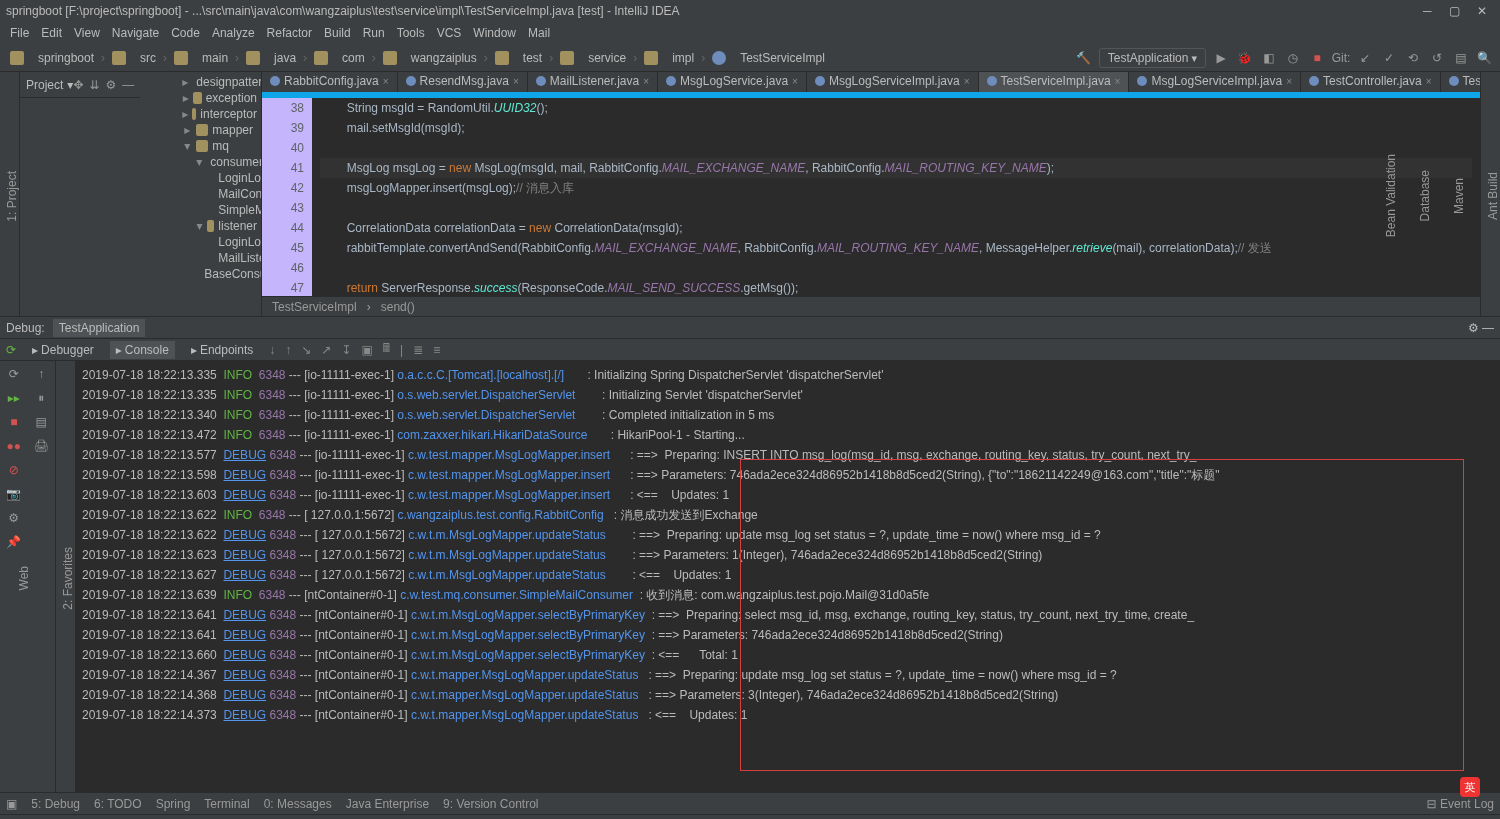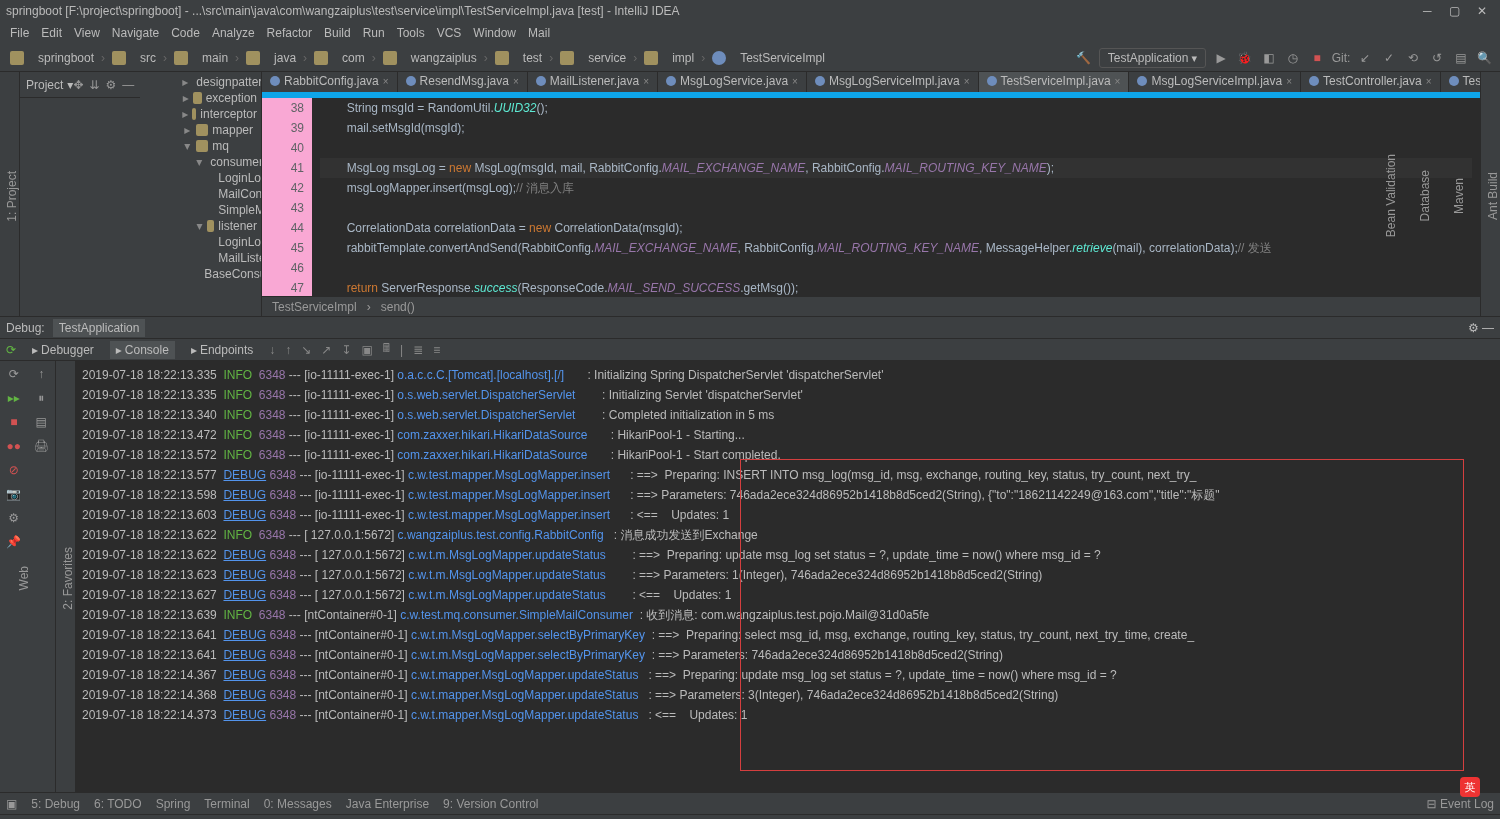--- a/index.html
+++ b/index.html
@@ -42,21 +42,21 @@
 .ti-cls { background: #6e8dbc; border-radius: 50%; }
 .tree .lbl { color: #bbb; }
 
 .editorarea { flex: 1; display: flex; flex-direction: column; background: #2b2b2b; min-width: 0; }
 .tabs { height: 26px; background: #3c3f41; display: flex; align-items: flex-end; overflow: hidden; border-bottom: 6px solid #0ea5e9; }
 .tab { display: flex; align-items: center; gap: 4px; padding: 4px 8px; font-size: 11px; color: #bbb; border-right: 1px solid #2b2b2b; cursor: default; }
 .tab.active { background: #4e5254; }
 .tab .tico { width: 10px; height: 10px; background: #6e8dbc; border-radius: 50%; }
 .tab .x { color: #888; font-size: 10px; }
 .code { flex: 1; background: #2b2b2b; display: flex; font-family: "Consolas","Courier New",monospace; font-size: 13px; line-height: 20px; overflow: hidden; }
-.gutter { width: 50px; background: #f9a8d4; text-align: right; padding: 0 8px; color: #606366; }
+.gutter { width: 50px; background: #c4b5fd; text-align: right; padding: 0 8px; color: #606366; }
 .codelines { flex: 1; padding: 0 8px; white-space: pre; overflow: hidden; color: #a9b7c6; }
 .kw { color: #cc7832; }
 .fld { color: #9876aa; font-style: italic; }
 .stat { color: #5eead4; font-style: italic; }
 .cmt { color: #808080; }
 .cur { background: #323232; display: inline-block; width: 100%; }
 .breadstrip { height: 20px; background: #3c3f41; border-top: 1px solid #2b2b2b; display: flex; align-items: center; padding: 0 10px; font-size: 11px; gap: 10px; color: #999; }
 
 .dbgpanel { border-top: 1px solid #2b2b2b; background: #2b2b2b; display: flex; flex-direction: column; height: 476px; }
 .dbghead { height: 22px; background: #3c3f41; display: flex; align-items: center; padding: 0 6px; font-size: 11px; justify-content: space-between; border-bottom: 1px solid #2b2b2b; }
@@ -399,31 +399,31 @@
     </div>
     <div class="left-gutter" style="width:20px;flex-direction:column;writing-mode:vertical-rl;">
       <span>2: Favorites</span>
       <span>Web</span>
     </div>
     <div class="console" id="console">
         <div class="logrow">2019-07-18 18:22:13.335  <span class="lvl-INFO">INFO </span> <span class="pid">6348</span> --- [io-11111-exec-1] <span class="logger">o.a.c.c.C.[Tomcat].[localhost].[/]      </span> : Initializing Spring DispatcherServlet 'dispatcherServlet'</div>
         <div class="logrow">2019-07-18 18:22:13.335  <span class="lvl-INFO">INFO </span> <span class="pid">6348</span> --- [io-11111-exec-1] <span class="logger">o.s.web.servlet.DispatcherServlet       </span> : Initializing Servlet 'dispatcherServlet'</div>
         <div class="logrow">2019-07-18 18:22:13.340  <span class="lvl-INFO">INFO </span> <span class="pid">6348</span> --- [io-11111-exec-1] <span class="logger">o.s.web.servlet.DispatcherServlet       </span> : Completed initialization in 5 ms</div>
         <div class="logrow">2019-07-18 18:22:13.472  <span class="lvl-INFO">INFO </span> <span class="pid">6348</span> --- [io-11111-exec-1] <span class="logger">com.zaxxer.hikari.HikariDataSource      </span> : HikariPool-1 - Starting...</div>
-        <div class="logrow">2019-07-18 18:22:13.572  <span class="lvl-INFO">INFO </span> <span class="pid">6348</span> --- [io-11111-exec-1] <span class="logger">com.zaxxer.hikari.HikariDataSource      </span> : HikariPool-1 - Start completed.</div>
         <div class="logrow">2019-07-18 18:22:13.577  <span class="lvl-DEBUG">DEBUG</span> <span class="pid">6348</span> --- [io-11111-exec-1] <span class="logger">c.w.test.mapper.MsgLogMapper.insert     </span> : ==&gt;  Preparing: INSERT INTO msg_log(msg_id, msg, exchange, routing_key, status, try_count, next_try_</div>
         <div class="logrow">2019-07-18 18:22:13.598  <span class="lvl-DEBUG">DEBUG</span> <span class="pid">6348</span> --- [io-11111-exec-1] <span class="logger">c.w.test.mapper.MsgLogMapper.insert     </span> : ==&gt; Parameters: 746ada2ece324d86952b1418b8d5ced2(String), {"to":"18621142249@163.com","title":"标题"</div>
         <div class="logrow">2019-07-18 18:22:13.603  <span class="lvl-DEBUG">DEBUG</span> <span class="pid">6348</span> --- [io-11111-exec-1] <span class="logger">c.w.test.mapper.MsgLogMapper.insert     </span> : &lt;==    Updates: 1</div>
         <div class="logrow">2019-07-18 18:22:13.622  <span class="lvl-INFO">INFO </span> <span class="pid">6348</span> --- [ 127.0.0.1:5672] <span class="logger">c.wangzaiplus.test.config.RabbitConfig  </span> : 消息成功发送到Exchange</div>
         <div class="logrow">2019-07-18 18:22:13.622  <span class="lvl-DEBUG">DEBUG</span> <span class="pid">6348</span> --- [ 127.0.0.1:5672] <span class="logger">c.w.t.m.MsgLogMapper.updateStatus       </span> : ==&gt;  Preparing: update msg_log set status = ?, update_time = now() where msg_id = ?</div>
         <div class="logrow">2019-07-18 18:22:13.623  <span class="lvl-DEBUG">DEBUG</span> <span class="pid">6348</span> --- [ 127.0.0.1:5672] <span class="logger">c.w.t.m.MsgLogMapper.updateStatus       </span> : ==&gt; Parameters: 1(Integer), 746ada2ece324d86952b1418b8d5ced2(String)</div>
         <div class="logrow">2019-07-18 18:22:13.627  <span class="lvl-DEBUG">DEBUG</span> <span class="pid">6348</span> --- [ 127.0.0.1:5672] <span class="logger">c.w.t.m.MsgLogMapper.updateStatus       </span> : &lt;==    Updates: 1</div>
         <div class="logrow">2019-07-18 18:22:13.639  <span class="lvl-INFO">INFO </span> <span class="pid">6348</span> --- [ntContainer#0-1] <span class="logger">c.w.test.mq.consumer.SimpleMailConsumer </span> : 收到消息: com.wangzaiplus.test.pojo.Mail@31d0a5fe</div>
         <div class="logrow">2019-07-18 18:22:13.641  <span class="lvl-DEBUG">DEBUG</span> <span class="pid">6348</span> --- [ntContainer#0-1] <span class="logger">c.w.t.m.MsgLogMapper.selectByPrimaryKey </span> : ==&gt;  Preparing: select msg_id, msg, exchange, routing_key, status, try_count, next_try_time, create_</div>
         <div class="logrow">2019-07-18 18:22:13.641  <span class="lvl-DEBUG">DEBUG</span> <span class="pid">6348</span> --- [ntContainer#0-1] <span class="logger">c.w.t.m.MsgLogMapper.selectByPrimaryKey </span> : ==&gt; Parameters: 746ada2ece324d86952b1418b8d5ced2(String)</div>
+        <div class="logrow">2019-07-18 18:22:13.660  <span class="lvl-DEBUG">DEBUG</span> <span class="pid">6348</span> --- [ntContainer#0-1] <span class="logger">c.w.t.m.MsgLogMapper.selectByPrimaryKey </span> : &lt;==      Total: 1</div>
         <div class="logrow">2019-07-18 18:22:14.367  <span class="lvl-DEBUG">DEBUG</span> <span class="pid">6348</span> --- [ntContainer#0-1] <span class="logger">c.w.t.mapper.MsgLogMapper.updateStatus  </span> : ==&gt;  Preparing: update msg_log set status = ?, update_time = now() where msg_id = ?</div>
         <div class="logrow">2019-07-18 18:22:14.368  <span class="lvl-DEBUG">DEBUG</span> <span class="pid">6348</span> --- [ntContainer#0-1] <span class="logger">c.w.t.mapper.MsgLogMapper.updateStatus  </span> : ==&gt; Parameters: 3(Integer), 746ada2ece324d86952b1418b8d5ced2(String)</div>
         <div class="logrow">2019-07-18 18:22:14.373  <span class="lvl-DEBUG">DEBUG</span> <span class="pid">6348</span> --- [ntContainer#0-1] <span class="logger">c.w.t.mapper.MsgLogMapper.updateStatus  </span> : &lt;==    Updates: 1</div>
         <div class="logrow"> </div>
       </div>
     <div class="redbox" style="left:740px;top:98px;width:724px;height:312px;"></div>
   </div>
 </div>
 
 <div class="bottombar" id="bottombar">

